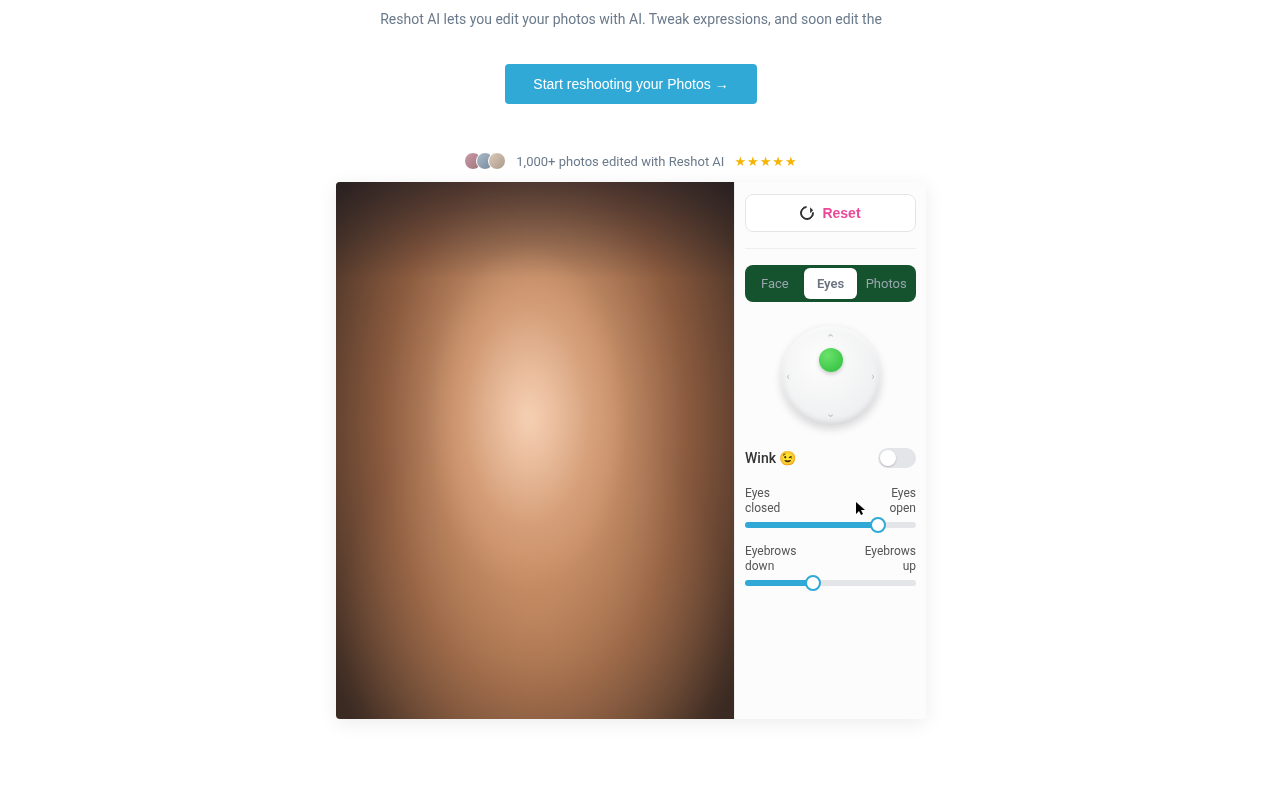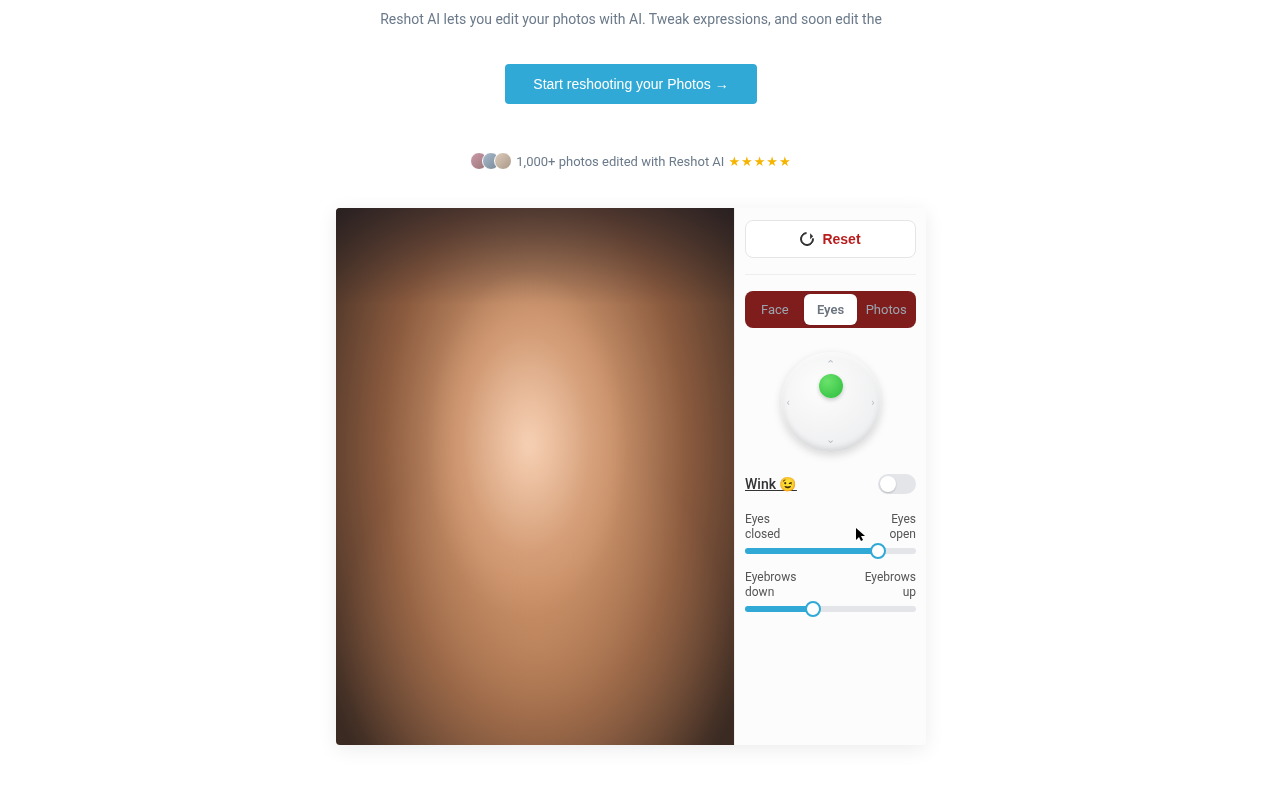--- a/index.html
+++ b/index.html
@@ -31,22 +31,22 @@
   padding: 12px 28px;
   font-size: 14px;
   font-weight: 500;
   border-radius: 4px;
   cursor: pointer;
   margin-bottom: 48px;
 }
 .social-proof {
   display: flex;
   align-items: center;
-  gap: 4px;
-  margin-bottom: 38px;
+  gap: 10px;
+  margin-bottom: 12px;
   font-size: 13px;
   color: #6b7a8a;
 }
 .avatars {
   display: flex;
 }
 .avatar {
   width: 18px;
   height: 18px;
   border-radius: 50%;
@@ -90,21 +90,21 @@
   flex-direction: column;
   gap: 14px;
 }
 .reset-btn {
   background: #fff;
   border: 1px solid #e5e5e5;
   border-radius: 8px;
   padding: 10px;
   font-size: 14px;
   font-weight: 600;
-  color: #b91c1c;
+  color: #ec4899;
   cursor: pointer;
   display: flex;
   align-items: center;
   justify-content: center;
   gap: 8px;
 }
 .reset-icon {
   width: 14px; height: 14px;
   border: 2px solid #333;
   border-radius: 50%;
@@ -116,21 +116,21 @@
   content: "";
   position: absolute;
   top: -4px; right: -1px;
   border: 3px solid transparent;
   border-left-color: #333;
   transform: rotate(-40deg);
 }
 .divider { height: 1px; background: #eee; margin: 2px 0; }
 .tabs {
   display: flex;
-  background: #7f1d1d;
+  background: #14532d;
   border-radius: 8px;
   padding: 3px;
   gap: 2px;
   align-items: center;
 }
 .tab {
   flex: 1;
   text-align: center;
   padding: 8px 4px;
   font-size: 13px;
@@ -176,21 +176,20 @@
   box-shadow: 0 2px 4px rgba(0,0,0,.2);
 }
 .toggle-row {
   display: flex;
   justify-content: space-between;
   align-items: center;
   font-size: 14px;
   color: #333;
   font-weight: 500;
   padding: 2px 0;
-  text-decoration: underline;
 }
 .toggle {
   width: 38px; height: 20px;
   background: #e3e5e8;
   border-radius: 10px;
   position: relative;
   cursor: pointer;
 }
 .toggle::after {
   content: "";

